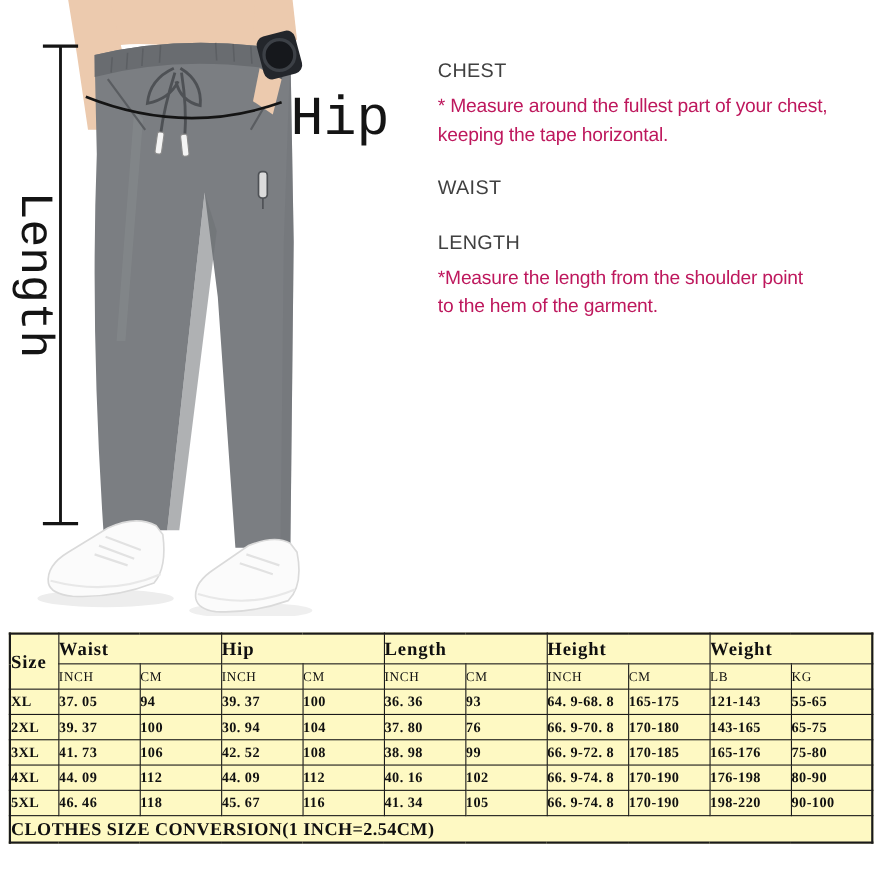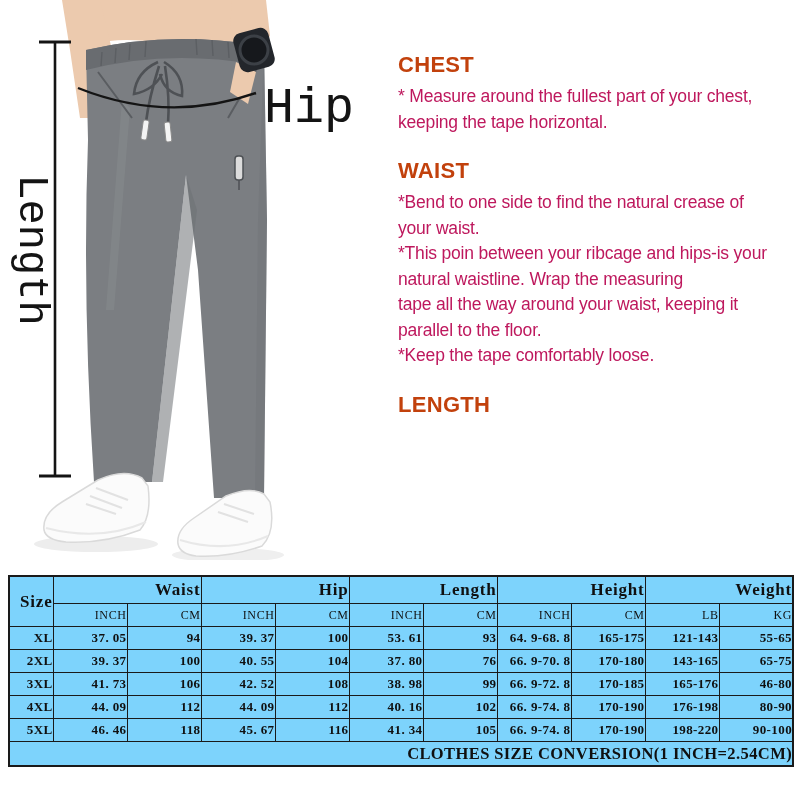--- a/index.html
+++ b/index.html
@@ -9,30 +9,30 @@
   
   .photo{position:absolute;left:0;top:0;width:390px;height:560px;}
   .photo svg{display:block;}
   .annot{stroke:#141414;fill:none;}
   .photo-label{font-family:"Liberation Mono","DejaVu Sans Mono",monospace;fill:#141414;}
 
   
   .instructions{position:absolute;left:398px;top:50px;width:400px;}
   .section{margin:0;}
   .section + .section{margin-top:21px;}
-  .section h2{margin:0 0 5px 0;font-size:22px;line-height:29px;font-weight:700;
-              letter-spacing:.3px;color:#c2410c;font-family:"Liberation Sans",sans-serif;}
+  .section h2{margin:0 0 5px 0;font-size:18px;line-height:29px;font-weight:400;
+              letter-spacing:.3px;color:#404040;font-family:"Liberation Sans",sans-serif;}
   .section p{margin:0;font-size:17.5px;line-height:25.5px;letter-spacing:-.2px;
              color:#be185d;white-space:pre-line;font-weight:400;}
 
   
   table.size-table{position:absolute;left:8px;top:575px;width:784px;
                    border-collapse:collapse;table-layout:fixed;
                    font-family:"Liberation Serif","DejaVu Serif",serif;
-                   text-align:right;color:#101010;background:#7dd3fc;
+                   text-align:left;color:#101010;background:#fef9c3;
                    border:2.5px solid #1a1a1a;}
   .size-table th,.size-table td{border:1.6px solid #1a1a1a;padding:0;overflow:hidden;}
   .size-table thead tr.grp th{height:26px;font-size:17px;font-weight:700;letter-spacing:.8px;}
   .size-table thead tr.sub th{height:22px;font-size:12px;font-weight:400;letter-spacing:.6px;}
   .size-table th.corner{font-size:16px;font-weight:700;}
   .size-table tbody td{height:22px;font-size:13px;font-weight:700;letter-spacing:.4px;}
   .size-table tfoot td{height:23px;font-size:16.5px;font-weight:700;letter-spacing:.4px;}
 </style>
 </head>
 <body>
@@ -87,30 +87,25 @@
   </div>
 
   <div class="instructions">
     <div class="section">
       <h2>CHEST</h2>
       <p>* Measure around the fullest part of your chest,
 keeping the tape horizontal.</p>
     </div>
     <div class="section">
       <h2>WAIST</h2>
-      <p>*Bend to one side to find the natural crease of
-your waist.
-*This poin between your ribcage and hips-is your
-natural waistline. Wrap the measuring
-tape all the way around your waist, keeping it
-parallel to the floor.
-*Keep the tape comfortably loose.</p>
     </div>
     <div class="section">
       <h2>LENGTH</h2>
+      <p>*Measure the length from the shoulder point
+to the hem of the garment.</p>
     </div>
   </div>
 
   <table class="size-table">
     <colgroup>
       <col style="width:44px">
       <col span="10" style="width:74px">
     </colgroup>
     <thead>
       <tr class="grp">
@@ -134,52 +129,52 @@
         <th>KG</th>
       </tr>
     </thead>
     <tbody>
         <tr>
           <td>XL</td>
           <td>37. 05</td>
           <td>94</td>
           <td>39. 37</td>
           <td>100</td>
-          <td>53. 61</td>
+          <td>36. 36</td>
           <td>93</td>
           <td>64. 9-68. 8</td>
           <td>165-175</td>
           <td>121-143</td>
           <td>55-65</td>
         </tr>
         <tr>
           <td>2XL</td>
           <td>39. 37</td>
           <td>100</td>
-          <td>40. 55</td>
+          <td>30. 94</td>
           <td>104</td>
           <td>37. 80</td>
           <td>76</td>
           <td>66. 9-70. 8</td>
           <td>170-180</td>
           <td>143-165</td>
           <td>65-75</td>
         </tr>
         <tr>
           <td>3XL</td>
           <td>41. 73</td>
           <td>106</td>
           <td>42. 52</td>
           <td>108</td>
           <td>38. 98</td>
           <td>99</td>
           <td>66. 9-72. 8</td>
           <td>170-185</td>
           <td>165-176</td>
-          <td>46-80</td>
+          <td>75-80</td>
         </tr>
         <tr>
           <td>4XL</td>
           <td>44. 09</td>
           <td>112</td>
           <td>44. 09</td>
           <td>112</td>
           <td>40. 16</td>
           <td>102</td>
           <td>66. 9-74. 8</td>

